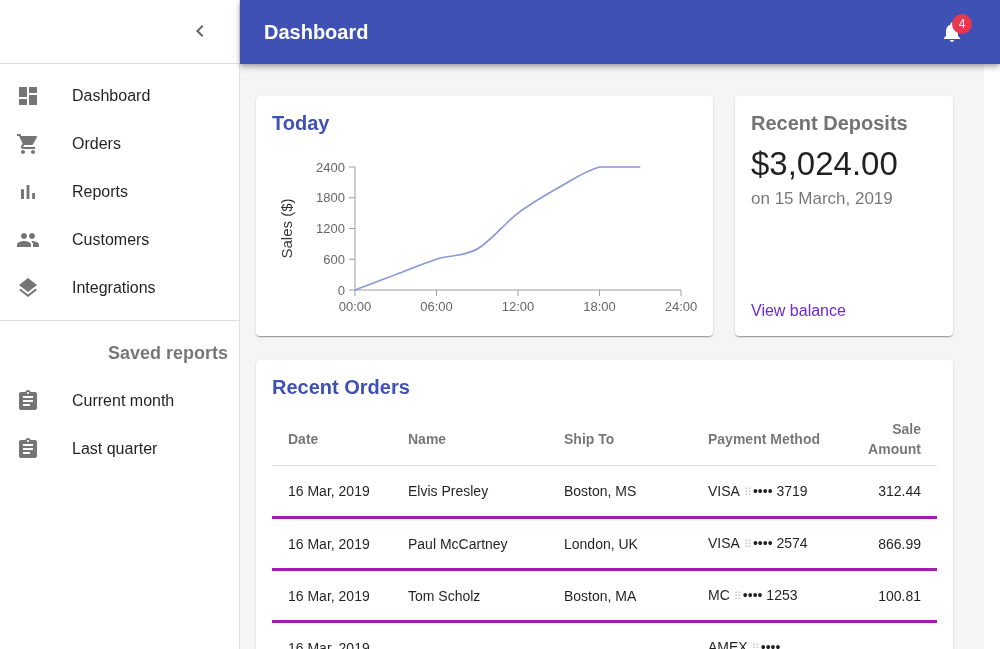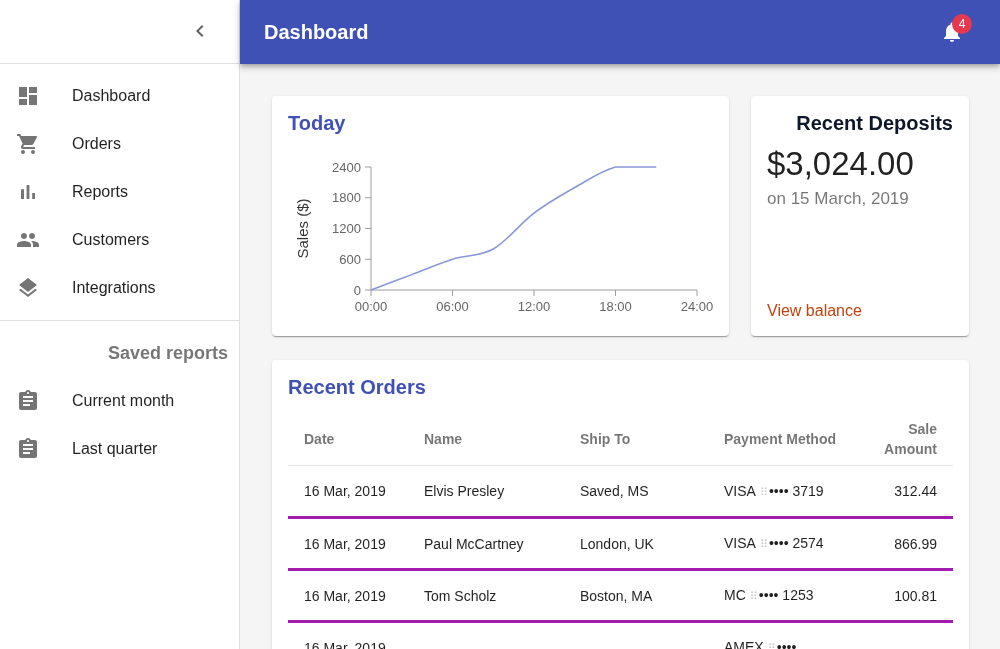--- a/index.html
+++ b/index.html
@@ -31,21 +31,21 @@
                0 1px 10px 0 rgba(0,0,0,0.12); }
   .appbar-title { color:#fff; font-size:20px; font-weight:700; flex:1; }
   .bell-btn { position:absolute; right:24px; top:8px; width:48px; height:48px;
     border:none; background:transparent; border-radius:50%; cursor:pointer; }
   .bell-wrap { position:absolute; left:12px; top:12px; width:24px; height:24px; }
   .badge { position:absolute; left:12px; top:-6px; min-width:20px; height:20px;
     border-radius:10px; color:#fff; font-size:12px; font-weight:500;
     display:flex; align-items:center; justify-content:center; }
 
   
-  .content { position:absolute; left:240px; top:64px; width:760px; height:585px;
+  .content { position:absolute; left:224px; top:64px; width:760px; height:585px;
     padding:32px 31px 0 32px; overflow:hidden; }
   .card { background:#fff; border-radius:4px;
     box-shadow:0 2px 1px -1px rgba(0,0,0,0.2), 0 1px 1px 0 rgba(0,0,0,0.14),
                0 1px 3px 0 rgba(0,0,0,0.12); }
   .row1 { display:flex; }
   .card-today { width:457px; height:240px; margin-right:22px; position:relative;
     padding:16px; }
   .card-deposits { width:218px; height:240px; padding:16px; display:flex;
     flex-direction:column; }
   .card-title { font-size:20px; font-weight:700; }
@@ -189,24 +189,24 @@
           <line x1="343.5" y1="194" x2="343.5" y2="200" stroke="#9e9e9e"></line>
           <text class="tick" x="343.5" y="215" text-anchor="middle">18:00</text>
           <line x1="425" y1="194" x2="425" y2="200" stroke="#9e9e9e"></line>
           <text class="tick" x="425" y="215" text-anchor="middle">24:00</text>
           <text class="axis-label" transform="rotate(-90 31 132.5)" x="31" y="137.5" text-anchor="middle">Sales ($)</text>
           <path d="M99,194C105.79166666666667,191.4375,126.16666666666667,183.75,139.75,178.625C153.33333333333334,173.5,166.91666666666666,167.52083333333334,180.5,163.25C194.08333333333334,158.97916666666666,207.66666666666666,160.6875,221.25,153C234.83333333333334,145.3125,248.41666666666666,127.375,262,117.125C275.5833333333333,106.875,289.1666666666667,99.1875,302.75,91.5C316.3333333333333,83.8125,329.9166666666667,74.41666666666667,343.5,71C357.0833333333333,71,377.4583333333333,71,384.25,71" fill="none" stroke="#8997d6" stroke-width="1.6"></path>
         </svg>
     </section>
 
     <section class="card card-deposits">
-      <div class="card-title" style="color: #0f172a; text-align: right;">Recent Deposits</div>
+      <div class="card-title" style="color: #737373;">Recent Deposits</div>
       <div class="deposit-amount">$3,024.00</div>
       <div class="deposit-date">on 15 March, 2019</div>
-      <a class="view-balance" style="color: #c2410c;">View balance</a>
+      <a class="view-balance" style="color: #6d28d9;">View balance</a>
     </section>
   </div>
 
   <section class="card card-orders">
     <div class="card-title" style="color: rgb(63, 81, 181);">Recent Orders</div>
     <table>
       <colgroup>
           <col style="width:120px">
           <col style="width:156px">
           <col style="width:144px">
@@ -219,21 +219,21 @@
           <th>Name</th>
           <th>Ship To</th>
           <th>Payment Method</th>
           <th class="num">Sale Amount</th>
         </tr>
       </thead>
       <tbody>
         <tr>
           <td>16 Mar, 2019</td>
           <td>Elvis Presley</td>
-          <td>Saved, MS</td>
+          <td>Boston, MS</td>
           <td><span>VISA</span><span class="card-glyph">⠿</span><span>•••• 3719</span></td>
           <td class="num">312.44</td>
         </tr>
         <tr>
           <td>16 Mar, 2019</td>
           <td>Paul McCartney</td>
           <td>London, UK</td>
           <td><span>VISA</span><span class="card-glyph">⠿</span><span>•••• 2574</span></td>
           <td class="num">866.99</td>
         </tr>

